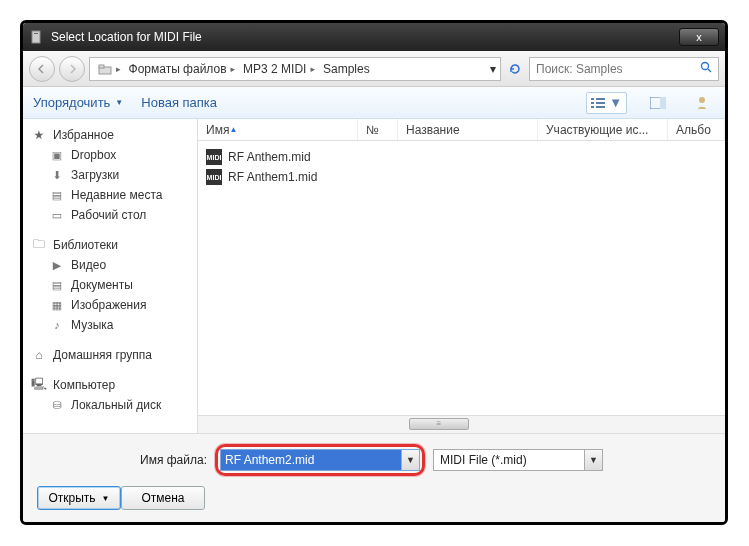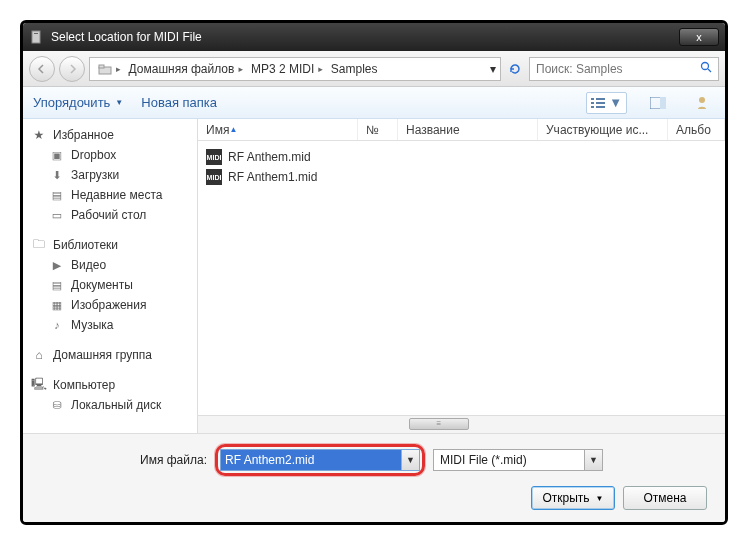--- a/index.html
+++ b/index.html
@@ -61,21 +61,21 @@
 .bottom { padding: 10px 14px 12px 14px; background: #f5f5f5; border-top: 1px solid #ddd; }
 .brow { display: flex; align-items: center; gap: 8px; margin-bottom: 10px; }
 .brow .lbl { width: 170px; text-align: right; font-size: 12px; color: #222; }
 .combo-wrap { border: 3px solid #e03030; border-radius: 10px; padding: 2px; box-shadow: 0 0 0 1px rgba(224,48,48,.3); }
 .combo { width: 200px; height: 22px; border: 1px solid #7aa7d9; background: #fff; display: flex; align-items: center; position: relative; }
 .combo .val { flex: 1; padding: 0 4px; font-size: 12px; background: #3a77d6; color: #fff; height: 100%; display: flex; align-items: center; }
 .combo .cbtn { width: 18px; height: 100%; border-left: 1px solid #aaa; background: linear-gradient(#f6f6f6,#ddd); display: flex; align-items: center; justify-content: center; font-size: 9px; color: #333; }
 .combo2 { width: 170px; height: 22px; border: 1px solid #aaa; background: #fff; display: flex; align-items: center; }
 .combo2 .val2 { flex: 1; padding: 0 6px; font-size: 12px; color: #222; }
 .combo2 .cbtn { width: 18px; height: 100%; border-left: 1px solid #aaa; background: linear-gradient(#f6f6f6,#ddd); display: flex; align-items: center; justify-content: center; font-size: 9px; color: #333; }
-.btns { display: flex; justify-content: flex-end; gap: 8px; padding-right: 4px; }
+.btns { display: flex; padding-right: 4px; }
 .btn { width: 84px; height: 24px; border: 1px solid #9aa; background: linear-gradient(#fdfdfd,#e7e7e7); border-radius: 3px; font-size: 12px; display: flex; align-items: center; justify-content: center; }
 .btn.primary { border: 1px solid #3b8fd6; box-shadow: 0 0 0 1px rgba(70,160,230,.4) inset; }
 </style>
 </head>
 <body>
 
 <div class="frame">
 
   <div class="titlebar">
     <span class="ticon">
@@ -103,21 +103,21 @@
     </div>
     <div class="pathbox">
       <span class="pathseg">
         <svg width="14" height="14" viewBox="0 0 14 14">
             <rect x="1" y="5" width="12" height="7" fill="#ddd" stroke="#999"></rect>
             <rect x="1" y="3" width="5" height="3" fill="#ddd" stroke="#999"></rect>
           </svg>
         <span class="arr">▸</span>
       </span>
       <span class="pathseg">
-          <span>Домашняя файлов</span>
+          <span>Форматы файлов</span>
           <span class="arr">▸</span>
         </span>
       <span class="pathseg">
           <span>MP3 2 MIDI</span>
           <span class="arr">▸</span>
         </span>
       <span class="pathseg">
           <span>Samples</span>
         </span>
       <span style="flex:1"></span>

